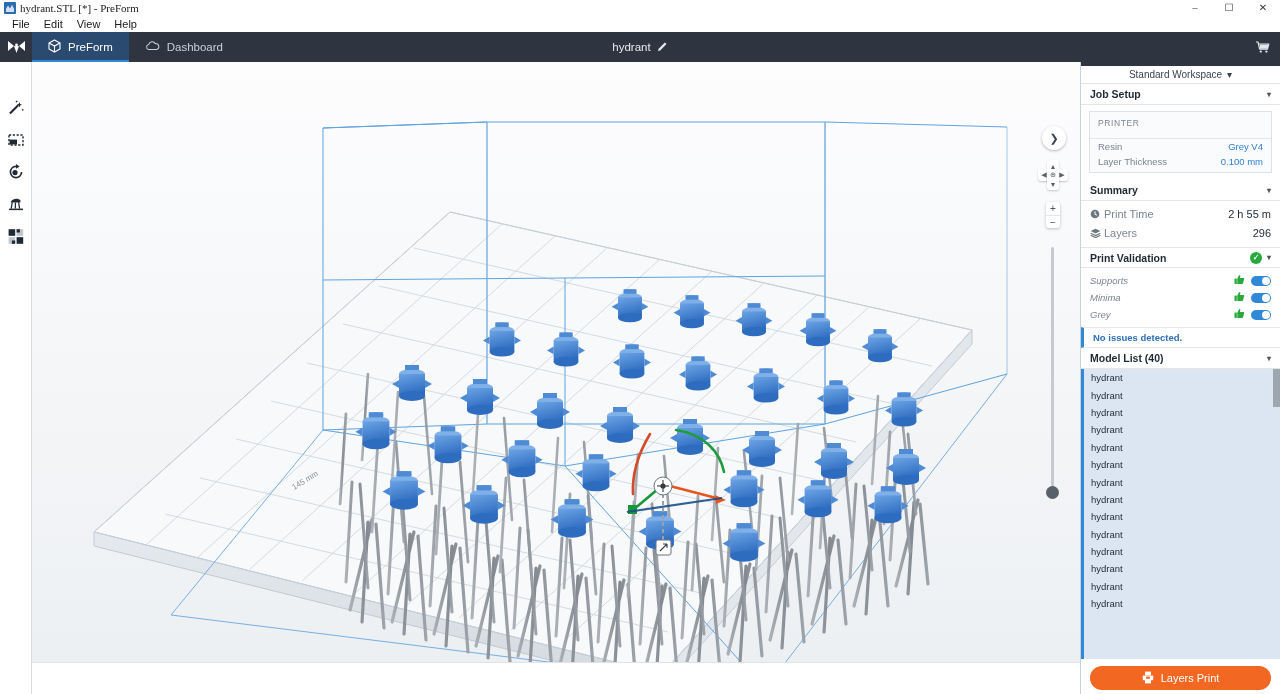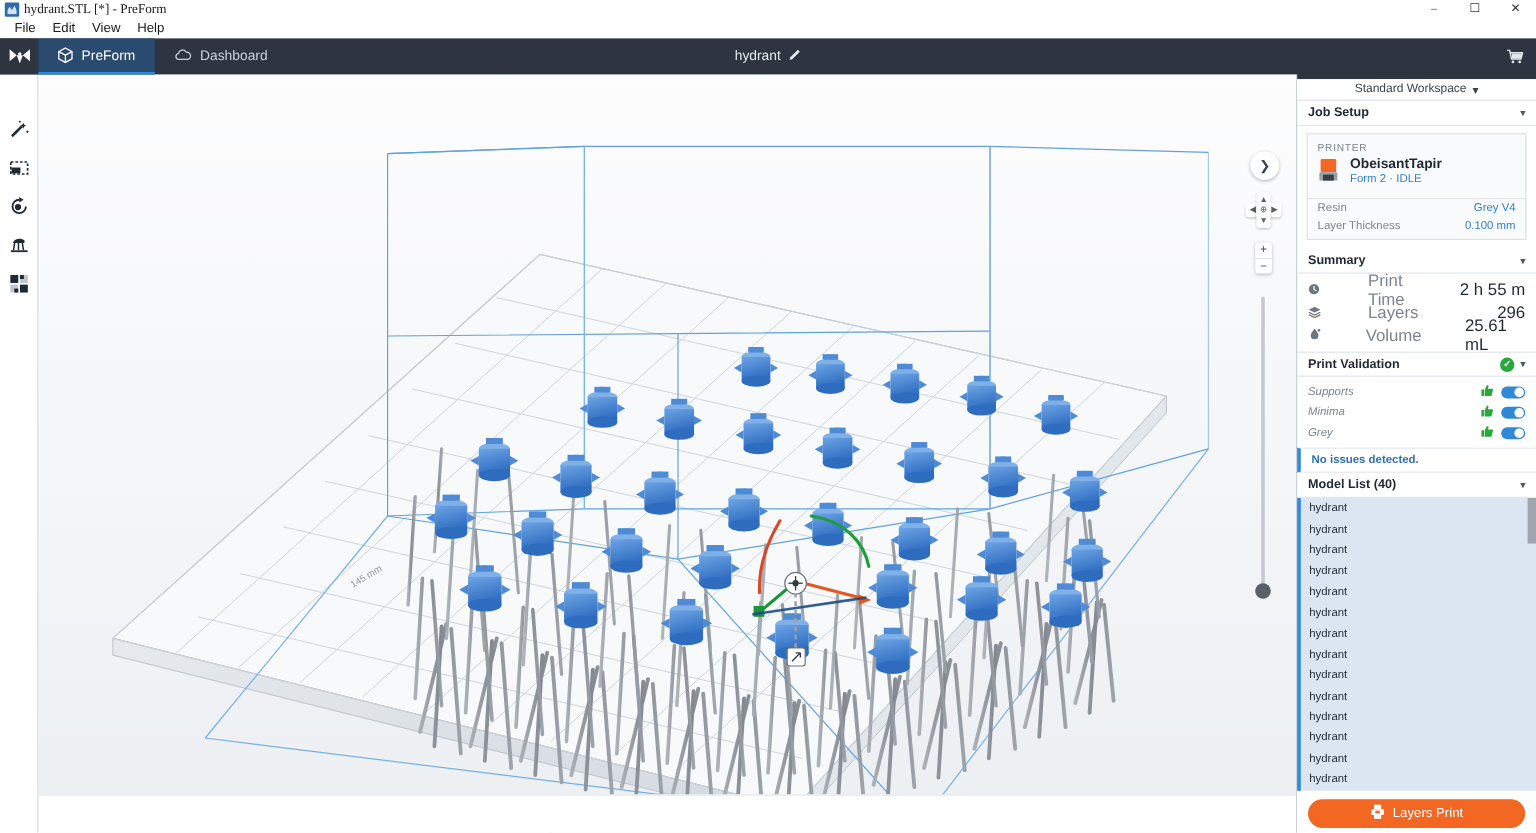--- a/index.html
+++ b/index.html
@@ -175,21 +175,21 @@
   .pc-name { font-size: 11.5px; font-weight: bold; color: #1f2933; line-height: 1.15; }
   .pc-sub { font-size: 9.5px; color: #2f7fd0; line-height: 1.3; }
   .pc-divider { height: 1px; background: #e3e8ec; }
   .pc-kv {
     display: flex; align-items: center; padding: 2px 8px; font-size: 9.5px;
   }
   .pc-kv .k { color: #7b858e; flex: 1; }
   .pc-kv .v { color: #2f7fd0; }
 
   .sum-row {
-    display: flex; align-items: center; padding: 2px 9px; font-size: 14px; height: 19px; gap: 36px;
+    display: flex; align-items: center; padding: 2px 9px; font-size: 11px; height: 19px;
   }
   .sum-row .ico { width: 14px; display: flex; align-items: center; color: #6d7780; }
   .sum-row .k { color: #7b858e; flex: 1; }
   .sum-row .v { color: #1f2933; }
 
   .val-row {
     display: flex; align-items: center; padding: 0 9px; height: 17px; font-size: 9.5px; font-style: italic;
   }
   .val-row .k { color: #7b858e; flex: 1; }
   .thumb { color: #27a93c; font-size: 11px; margin-right: 6px; line-height: 1; }
@@ -873,33 +873,20 @@
 
     <div class="sec-head">
       <span>Job Setup</span>
       <span class="sh-spacer"></span>
       <span class="caret">▾</span>
     </div>
 
     <div class="printer-card">
       <div class="pc-top">
         <div class="pc-label">PRINTER</div>
-        <div class="pc-row">
-          <span>
-            <svg width="20" height="22" viewBox="0 0 20 22">
-              <rect x="2.5" y="1.5" width="13" height="11" rx="1" fill="#f26722"></rect>
-              <rect x="1.5" y="12.5" width="15" height="7" rx="1" fill="#9aa0a7"></rect>
-              <rect x="4.5" y="14.5" width="9" height="5" fill="#3a3f45"></rect>
-            </svg>
-          </span>
-          <span>
-            <div class="pc-name">ObeisantTapir</div>
-            <div class="pc-sub">Form 2 · IDLE</div>
-          </span>
-        </div>
       </div>
       <div class="pc-divider"></div>
       <div class="pc-kv">
         <span class="k">Resin</span>
         <span class="v">Grey V4</span>
       </div>
       <div class="pc-kv" style="padding-bottom:5px;">
         <span class="k">Layer Thickness</span>
         <span class="v">0.100 mm</span>
       </div>
@@ -924,30 +911,20 @@
     <div class="sum-row">
       <span class="ico">
         <svg width="11" height="10" viewBox="0 0 11 10">
           <path d="M5.5 0.7 L10.3 3.1 L5.5 5.5 L0.7 3.1 Z" fill="#6d7780"></path>
           <path d="M0.7 5.2 L5.5 7.6 L10.3 5.2" stroke="#6d7780" stroke-width="1.1" fill="none"></path>
           <path d="M0.7 7.2 L5.5 9.6 L10.3 7.2" stroke="#6d7780" stroke-width="1.1" fill="none"></path>
         </svg>
       </span>
       <span class="k">Layers</span>
       <span class="v">296</span>
-    </div>
-    <div class="sum-row">
-      <span class="ico">
-        <svg width="11" height="11" viewBox="0 0 11 11">
-          <path d="M5.5 0.8 C7.6 3.4 8.7 5 8.7 6.6 A3.2 3.2 0 0 1 2.3 6.6 C2.3 5 3.4 3.4 5.5 0.8 Z" fill="#6d7780"></path>
-          <circle cx="9.1" cy="2.3" r="1.1" fill="#6d7780"></circle>
-        </svg>
-      </span>
-      <span class="k">Volume</span>
-      <span class="v">25.61 mL</span>
     </div>
 
     <div class="sec-head" style="margin-top:5px; border-top:1px solid #e2e7ec;">
       <span>Print Validation</span>
       <span class="sh-spacer"></span>
       <span class="ok-badge">✓</span>
       <span class="caret">▾</span>
     </div>
 
     <div class="val-row" style="margin-top:4px;">

